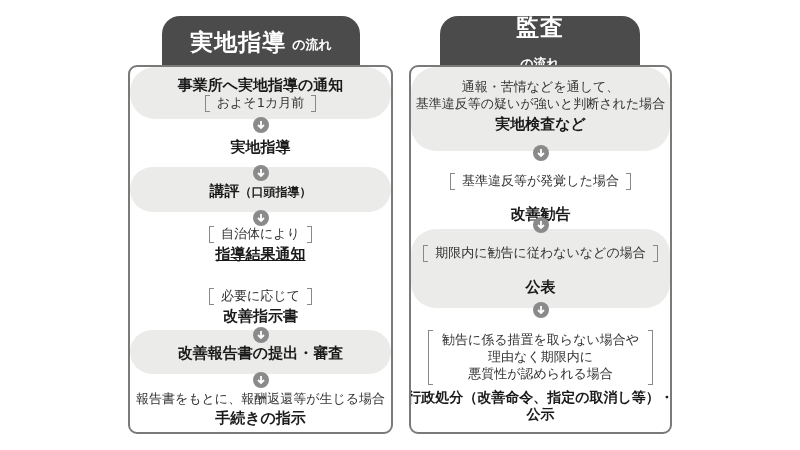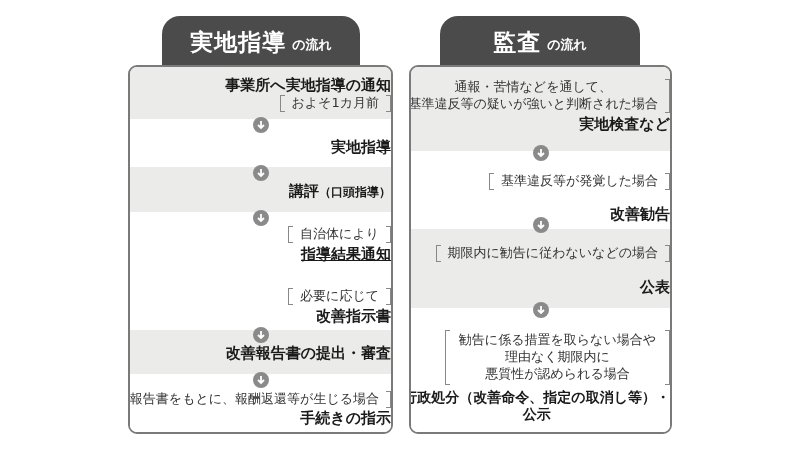--- a/index.html
+++ b/index.html
@@ -23,21 +23,21 @@
     position: absolute;
     top: 65px;
     height: 369px;
     border: 2px solid #7a7a7a;
     border-radius: 9px;
     background: #ffffff;
     overflow: hidden;
   }
   .band {
     position: absolute; left: 0; right: 0;
-    display: flex; flex-direction: column; align-items: flex-end; justify-content: center;
+    display: flex; flex-direction: column; align-items: center; justify-content: center; border-radius: 25px;
   }
   .band.gray { background: #ebebea; }
   .band.white { background: #ffffff; }
 
   .step { font-size: 15px; font-weight: bold; color: #1a1a1a; text-align: center; line-height: 1.25; white-space: nowrap; }
   .step .paren { font-size: 12px; }
   .note {
     font-size: 13px; color: #333; text-align: center; line-height: 1.3;
     position: relative; padding: 0 12px; white-space: nowrap;
   }
@@ -56,21 +56,21 @@
   .arrow svg { width: 10px; height: 10px; }
 </style>
 </head>
 <body>
 
 <div class="tab" style="left:162px; width:198px;">
   <span class="big">実地指導</span>
   <span class="small">の流れ</span>
 </div>
 
-<div class="tab" style="left:440px; width:200px;">
+<div class="tab" style="left:440px; width:200px;flex-direction:column;">
   <span class="big">監査</span>
   <span class="small">の流れ</span>
 </div>
 
 <div class="panel" style="left:128px; width:265px;">
   <div class="band gray" style="top:0; height:52px; padding-top:2px;">
     <div class="step">事業所へ実地指導の通知</div>
     <div class="note">およそ1カ月前</div>
   </div>
   <div class="band white" style="top:52px; height:48px; padding-top:8px;">

